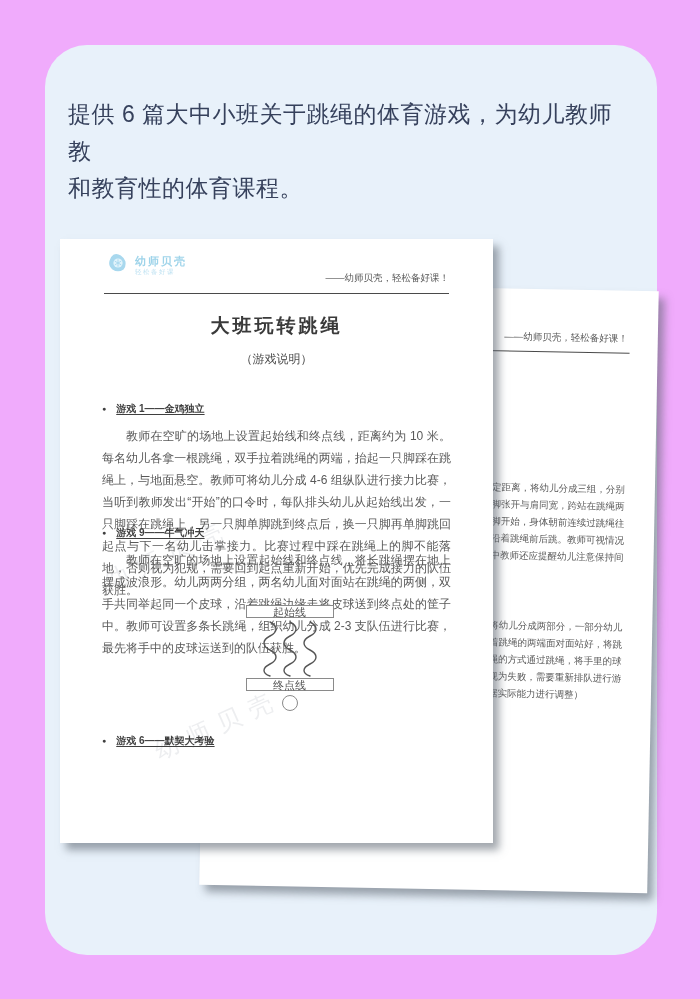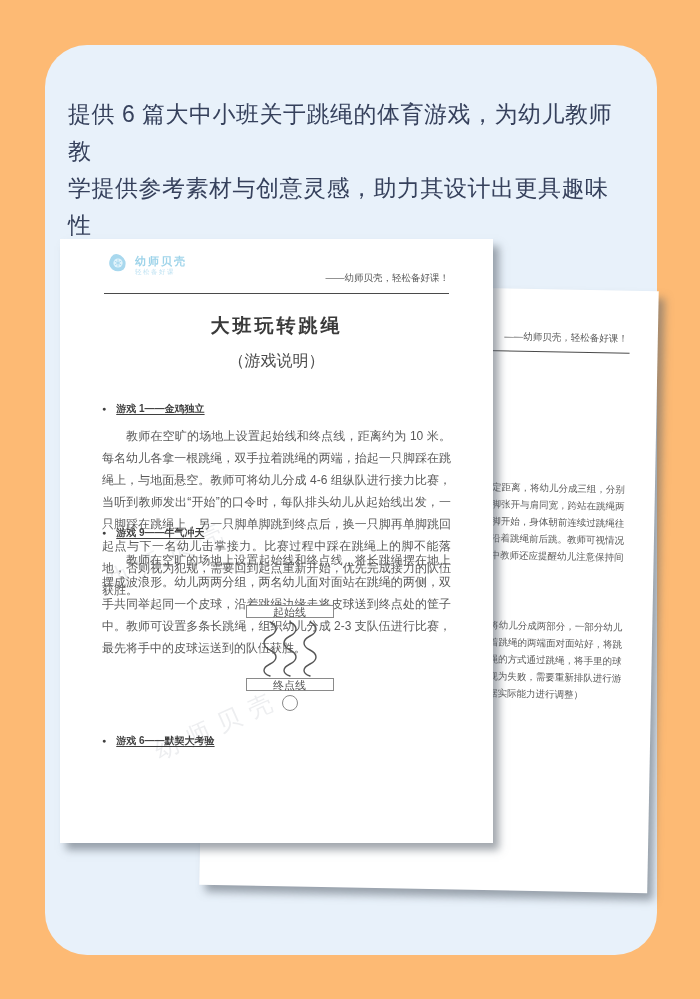--- a/index.html
+++ b/index.html
@@ -3,21 +3,21 @@
 <meta charset="utf-8">
 <style>
   * { margin: 0; padding: 0; box-sizing: border-box; }
   html, body { background: #ffffff; }
   body { font-family: "Liberation Sans", "DejaVu Sans", sans-serif; }
   .stage {
     position: relative;
     width: 700px;
     height: 999px;
     overflow: hidden;
-    background: #fdba74;
+    background: #f0abfc;
   }
   .card {
     position: absolute;
     left: 45px; top: 45px;
     width: 612px; height: 910px;
     background: #e8f1fa;
     border-radius: 42px;
     z-index: 1;
   }
   .intro {
@@ -87,21 +87,21 @@
     text-align: center;
     font-size: 19px;
     font-weight: bold;
     color: #3a3a3a;
     letter-spacing: 3px;
   }
   .doc-subtitle {
     position: absolute;
     left: 0; right: 0; top: 112px;
     text-align: center;
-    font-size: 16px;
+    font-size: 12px;
     color: #4a4a4a;
   }
   .game { position: absolute; left: 42px; right: 42px; }
   .game-head {
     font-size: 10px;
     font-weight: bold;
     color: #3f3f3f;
   }
   .game-head .bullet {
     display: inline-block;
@@ -174,21 +174,20 @@
 </style>
 </head>
 <body>
 
 <div class="stage">
 
   <div class="card"></div>
 
   <div class="intro">
     <div>提供 6 篇大中小班关于跳绳的体育游戏，为幼儿教师教</div>
-    <div>学提供参考素材与创意灵感，助力其设计出更具趣味性</div>
     <div>和教育性的体育课程。</div>
   </div>
 
   <div class="page page-back">
     <div class="tagline">——幼师贝壳，轻松备好课！</div>
     <div class="head-rule"></div>
     <div class="frag-block frag-top">
       <div class="frag-line">定距离，将幼儿分成三组，分别</div>
       <div class="frag-line">脚张开与肩同宽，跨站在跳绳两</div>
       <div class="frag-line">脚开始，身体朝前连续过跳绳往</div>

